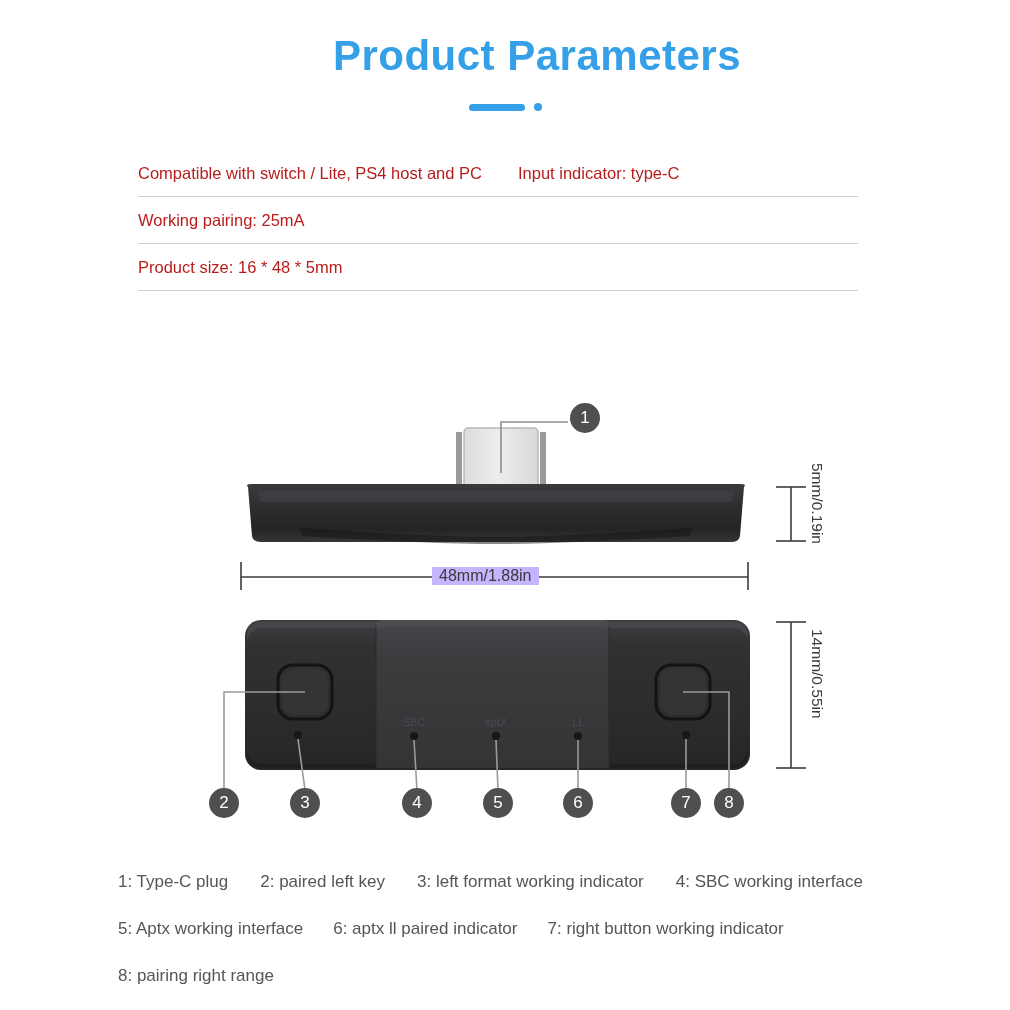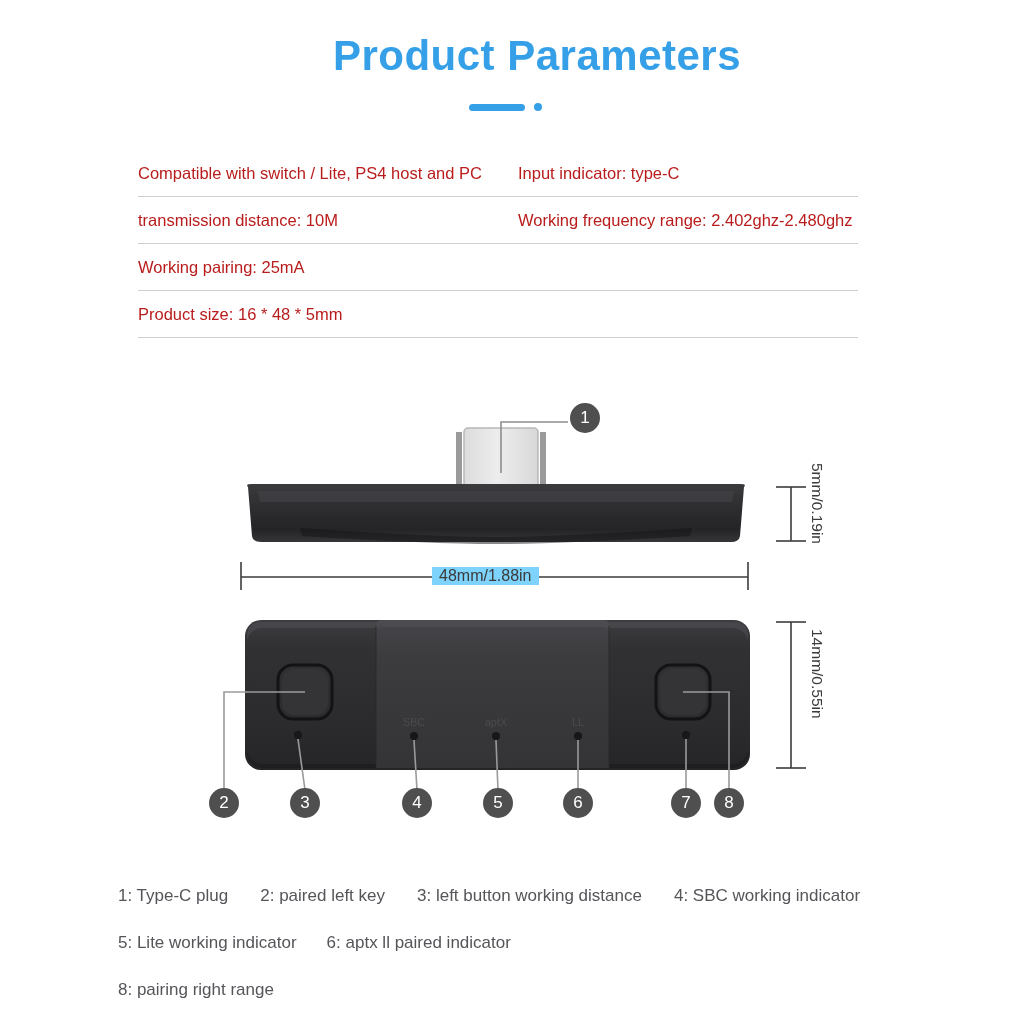--- a/index.html
+++ b/index.html
@@ -108,35 +108,34 @@
     color: #3b3b3b;
     white-space: nowrap;
     transform-origin: left top;
     transform: rotate(90deg);
   }
   .dim-h {
     position: absolute;
     font-size: 16px;
     color: #3b3b3b;
     white-space: nowrap;
-    background: #7dd3fc;
+    background: #c4b5fd;
     padding: 0 7px;
   }
 
   
   #legend {
     position: absolute;
     left: 118px;
     top: 872px;
     width: 790px;
   }
   .legend-line {
     height: 47px;
     display: flex;
-    align-items: center;
     font-size: 17px;
     color: #55555a;
     white-space: nowrap;
   }
   .legend-item { display: inline-block; }
   .legend-gap-a { width: 32px; }
   .legend-gap-b { width: 30px; }
 </style>
 </head>
 <body>
@@ -144,24 +143,20 @@
 <div id="page-title">Product Parameters</div>
 <div id="title-underline">
   <span class="bar"></span>
   <span class="dot"></span>
 </div>
 
 <div id="spec-table">
   <div class="spec-row">
     <div class="spec-cell left">Compatible with switch / Lite, PS4 host and PC</div>
     <div class="spec-cell right">Input indicator: type-C</div>
-  </div>
-  <div class="spec-row">
-    <div class="spec-cell left">transmission distance: 10M</div>
-    <div class="spec-cell right">Working frequency range: 2.402ghz-2.480ghz</div>
   </div>
   <div class="spec-row">
     <div class="spec-cell left">Working pairing: 25mA</div>
   </div>
   <div class="spec-row">
     <div class="spec-cell right">Product size: 16 * 48 * 5mm</div>
   </div>
 </div>
 
 <svg id="diagram" viewBox="0 0 1010 1010">
@@ -284,26 +279,27 @@
 <div class="dim-v" style="left:826px; top:463px;">5mm/0.19in</div>
 <div class="dim-h" style="left:432px; top:567px;">48mm/1.88in</div>
 <div class="dim-v" style="left:826px; top:629px;">14mm/0.55in</div>
 
 <div id="legend">
   <div class="legend-line">
     <span class="legend-item">1: Type-C plug</span>
     <span class="legend-gap-a"></span>
     <span class="legend-item">2: paired left key</span>
     <span class="legend-gap-a"></span>
-    <span class="legend-item">3: left button working distance</span>
+    <span class="legend-item">3: left format working indicator</span>
     <span class="legend-gap-a"></span>
-    <span class="legend-item">4: SBC working indicator</span>
+    <span class="legend-item">4: SBC working interface</span>
   </div>
   <div class="legend-line">
-    <span class="legend-item">5: Lite working indicator</span>
+    <span class="legend-item">5: Aptx working interface</span>
     <span class="legend-gap-b"></span>
     <span class="legend-item">6: aptx ll paired indicator</span>
     <span class="legend-gap-b"></span>
+    <span class="legend-item">7: right button working indicator</span>
   </div>
   <div class="legend-line">
     <span class="legend-item">8: pairing right range</span>
   </div>
 </div>
 
 </body></html>

